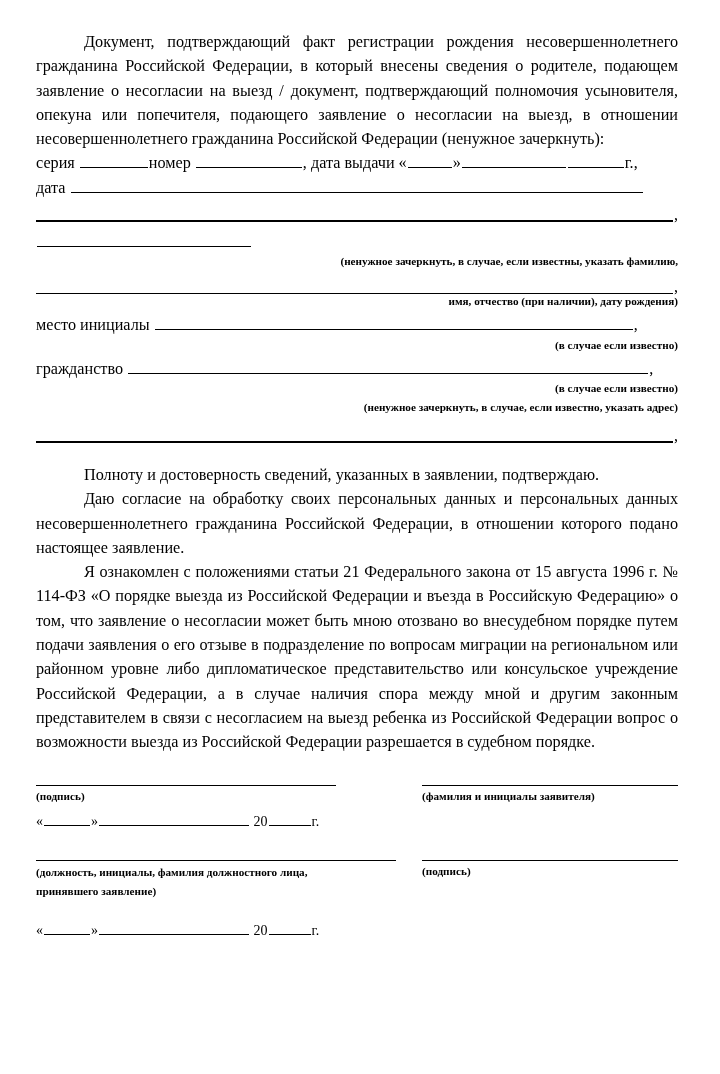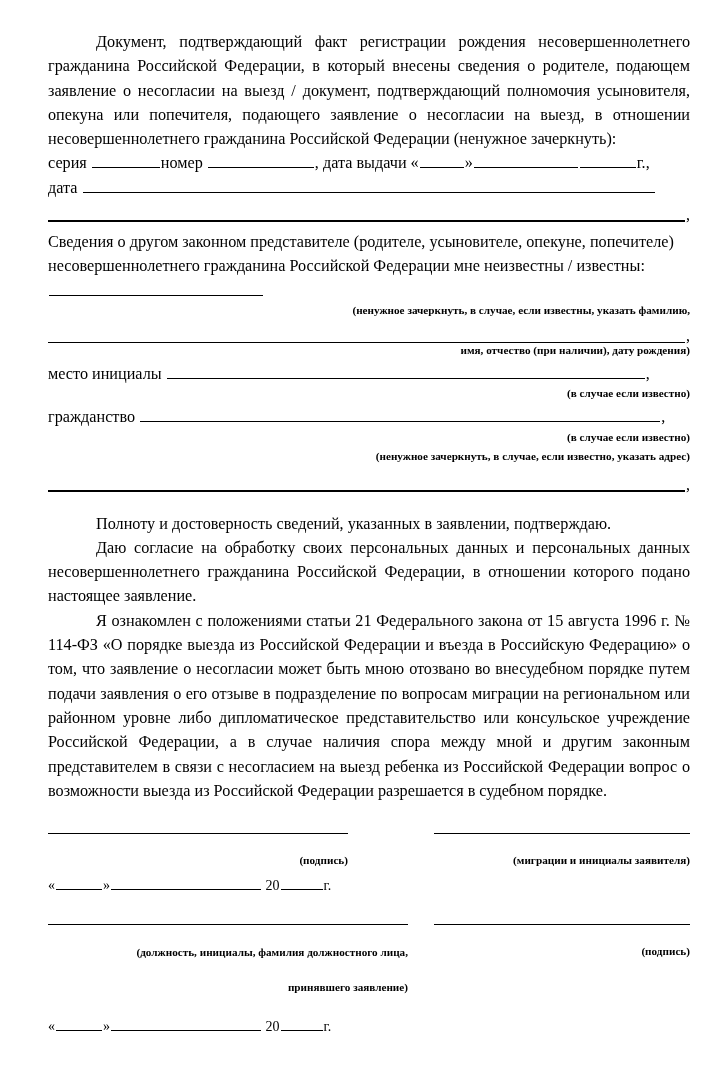--- a/index.html
+++ b/index.html
@@ -19,21 +19,21 @@
   .page {
     position: absolute;
     left: 0; top: 0;
     width: 720px;
     height: 1074px;
     padding: 0;
     box-sizing: border-box;
   }
   .doc-body {
     position: absolute;
-    left: 48px;
+    left: 36px;
     top: 30px;
     width: 642px;
     font-family: Liberation Serif, serif;
   }
 
   
   .para {
     font-size: 16.2px;
     line-height: 24.3px;
     text-align: justify;
@@ -109,22 +109,22 @@
   .sig-col-right { width: 256px; }
   .sig-line {
     border-bottom: 1.4px solid #000;
     height: 2px;
     width: 100%;
   }
   .sig-cap {
     font-size: 11.2px;
     line-height: 15px;
     font-weight: bold;
-    text-align: right;
-    margin-top: 19px;
+    text-align: left;
+    margin-top: 3px;
   }
   .sig-cap.two-line { line-height: 16px; }
 
   
   .date-line {
     font-size: 14px;
     line-height: 24.3px;
     white-space: nowrap;
   }
   .date-line .q { letter-spacing: 0; }
@@ -164,21 +164,21 @@
     <div class="sp6"></div>
 
     <div class="rule-with-comma thick">
       <span class="rule-seg"></span>
       <span class="tail">,</span>
     </div>
 
     <div class="sp8"></div>
 
     <div class="field-row" style="white-space:normal;">
-      <p class="para" style="display:inline;">Сведения о другом законном представителе (родителе, усыновителе, опекуне, попечителе) несовершеннолетнего гражданина Российской Федерации мне неизвестны / известны:</p><span class="blank b-izvestny"></span>
+      <span class="blank b-izvestny"></span>
     </div>
 
     <p class="caption">(ненужное зачеркнуть, в случае, если известны, указать фамилию,</p>
 
     <div class="sp10"></div>
 
     <div class="rule-with-comma">
       <span class="rule-seg"></span>
       <span class="tail">,</span>
     </div>
@@ -222,21 +222,21 @@
 
     <div class="sig-block">
 
       <div class="sig-row">
         <div class="sig-col-left">
           <div class="sig-line"></div>
           <div class="sig-cap">(подпись)</div>
         </div>
         <div class="sig-col-right">
           <div class="sig-line"></div>
-          <div class="sig-cap">(миграции и инициалы заявителя)</div>
+          <div class="sig-cap">(фамилия и инициалы заявителя)</div>
         </div>
       </div>
 
       <div class="sp6"></div>
 
       <div class="date-line">
         <span class="q">«</span><span class="blank b-small"></span><span class="q">»</span><span class="blank b-month"></span>
         <span>20</span><span class="blank b-year"></span><span>г.</span>
       </div>
 

